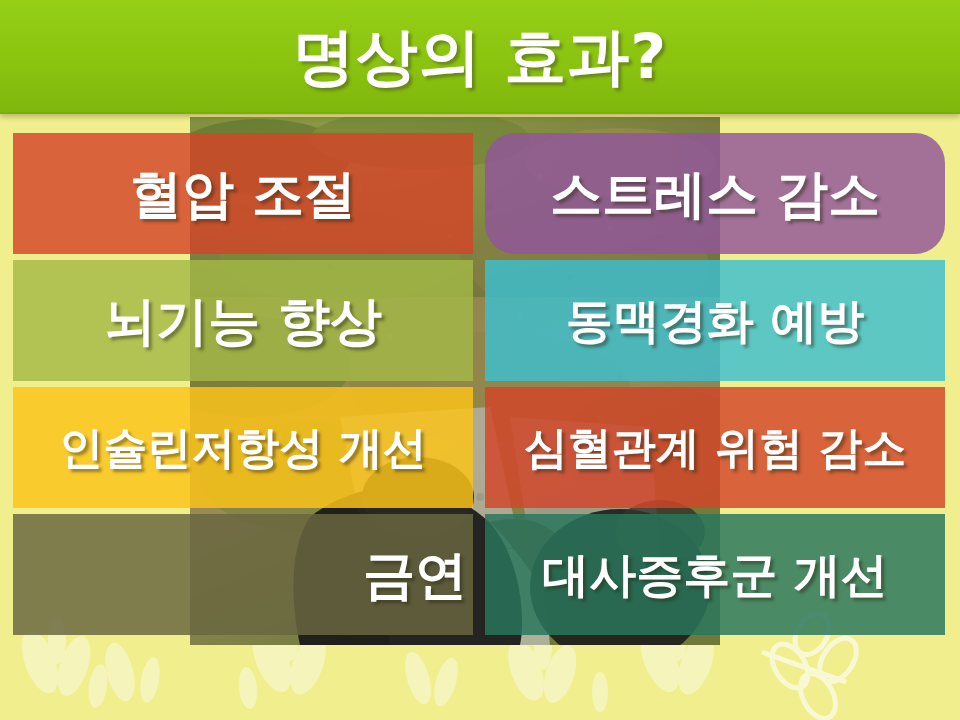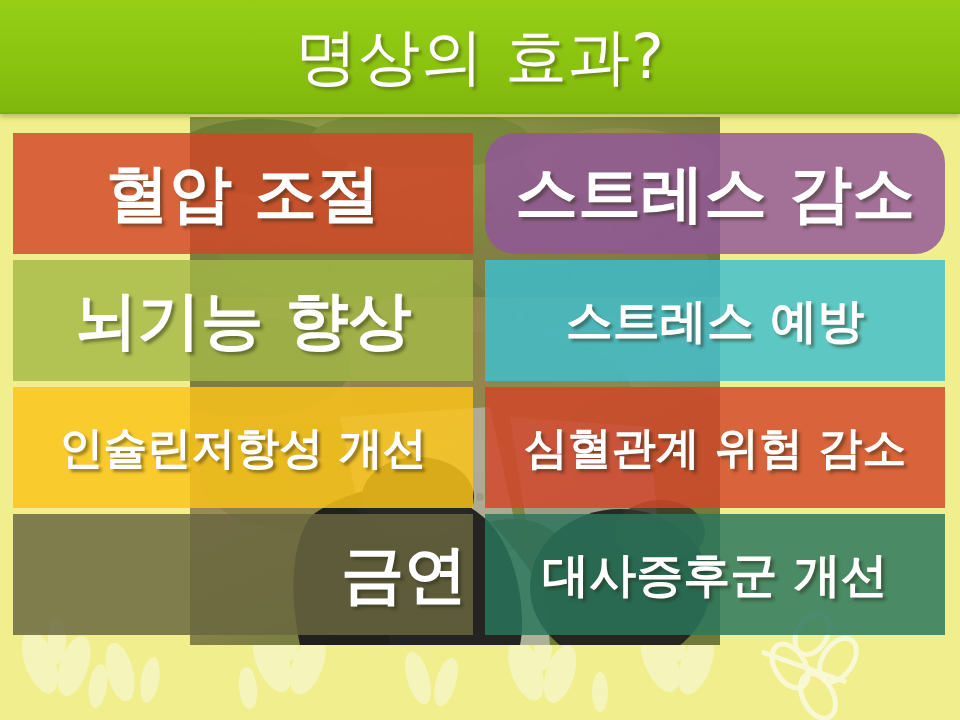--- a/index.html
+++ b/index.html
@@ -29,21 +29,21 @@
     position:absolute;left:0;top:0;width:960px;height:112px;
     background:#8cc511;
     background-image:linear-gradient(180deg,#96cf16 0%,#8bc410 55%,#80b70c 100%);
     box-shadow:0 3px 5px rgba(90,90,40,.35);
     display:flex;align-items:center;justify-content:center;
     border-bottom:2px solid #7aae0a;
   }
   .title-text{
     color:#ffffff;
     font-size:62px;
-    font-weight:normal;
+    font-weight:bold;
     letter-spacing:1px;
     line-height:1;
     text-shadow:3px 3px 3px rgba(80,90,30,.55);
     white-space:nowrap;
     margin-top:2px;
   }
 
   
   .photo{
     position:absolute;
@@ -70,21 +70,21 @@
   }
   .cell .label{
     position:relative;z-index:2;
     color:#ffffff;
     font-weight:bold;
     line-height:1;
     white-space:nowrap;
     text-shadow:3px 3px 3px rgba(40,40,20,.45);
     padding:0 6px;
   }
-  .size-lg .label{font-size:63px;}
+  .size-lg .label{font-size:52px;}
   .size-md .label{font-size:47px;}
   .size-sm .label{font-size:44px;}
 
   
   .c-red     {background:rgba(211,68,40,0.82);}
   .c-purple  {background:rgba(145,86,155,0.82);border-radius:30px;}
   .c-olive   {background:rgba(163,184,71,0.82);text-align:center;}
   .c-cyan    {background:rgba(60,192,208,0.82);}
   .c-red2    {background:rgba(211,68,40,0.82);}
   .c-amber   {background:rgba(252,196,25,0.84);}
@@ -223,21 +223,21 @@
 
     <div class="cell c-purple size-lg">
       <span class="label">스트레스 감소</span>
     </div>
 
     <div class="cell c-olive size-lg">
       <span class="label">뇌기능 향상</span>
     </div>
 
     <div class="cell c-cyan size-md">
-      <span class="label">스트레스 예방</span>
+      <span class="label">동맥경화 예방</span>
     </div>
 
     <div class="cell c-amber size-sm">
       <span class="label">인슐린저항성 개선</span>
     </div>
 
     <div class="cell c-red2 size-sm">
       <span class="label">심혈관계 위험 감소</span>
     </div>
 

